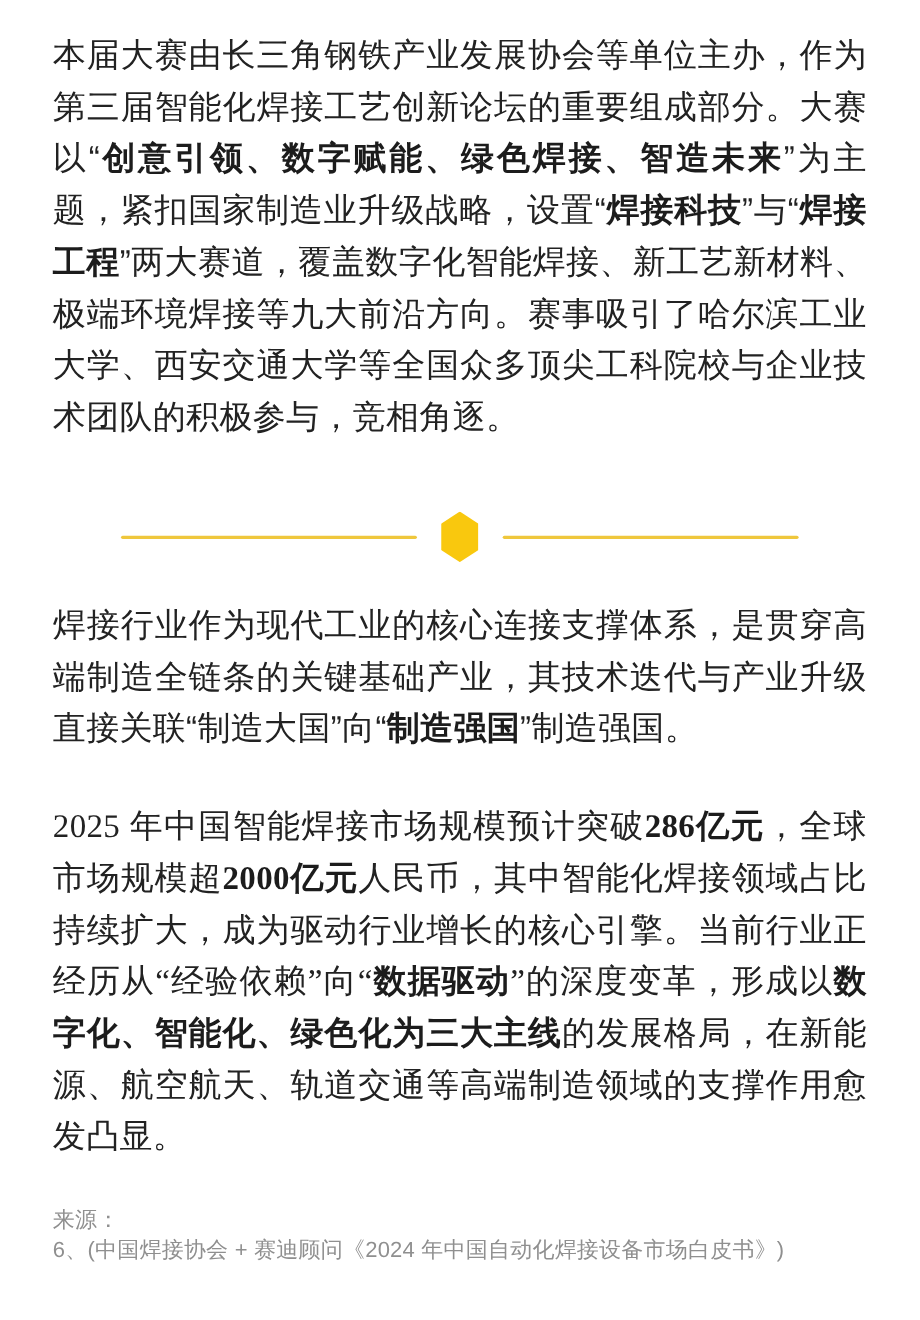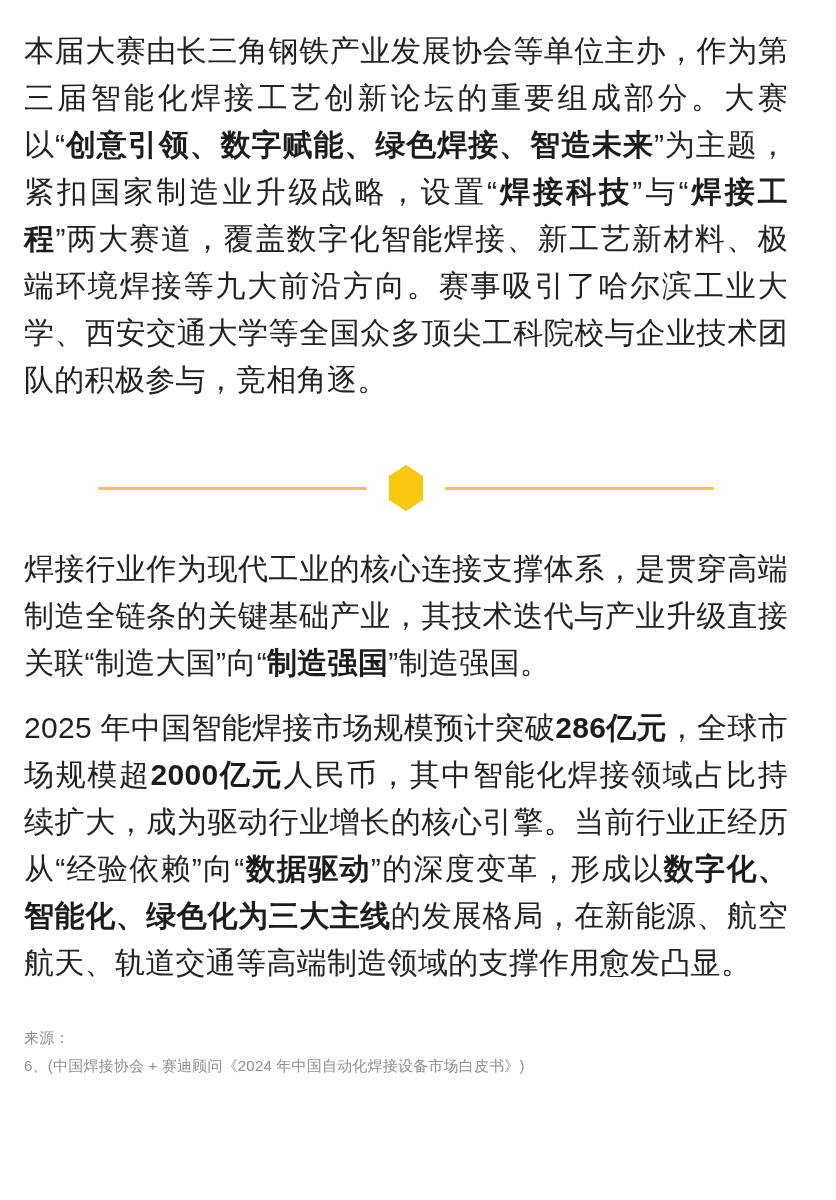--- a/index.html
+++ b/index.html
@@ -10,21 +10,21 @@
   body {
     width: 836px;
     height: 1200px;
     font-family: "Liberation Sans", "DejaVu Sans", sans-serif;
     overflow: hidden;
   }
   .page {
     box-sizing: border-box;
     width: 836px;
     height: 1200px;
-    padding: 27px 48px 0 24px;
+    padding: 27px 48px 0 48px;
     background: #ffffff;
   }
   .body-text {
     margin: 0;
     font-size: 30px;
     line-height: 47px;
     color: #222222;
     text-align: justify;
     letter-spacing: 0.3px;
     word-break: break-all;
@@ -47,25 +47,26 @@
   }
   .divider .hex {
     width: 34px;
     height: 46px;
     margin: 0 22px;
     background: #f9c80e;
     clip-path: polygon(50% 0%, 100% 24%, 100% 76%, 50% 100%, 0% 76%, 0% 24%);
     flex: 0 0 auto;
   }
   .para-gap {
-    margin-top: 18px;
+    margin-top: 42px;
+    font-family: Liberation Serif, serif;
   }
   .sources {
     margin-top: 38px;
-    font-size: 15px;
+    font-size: 20px;
     line-height: 28px;
     color: #8f8f8f;
     letter-spacing: 0.2px;
   }
   .sources div {
     margin: 0;
   }
 </style>
 </head>
 <body>

